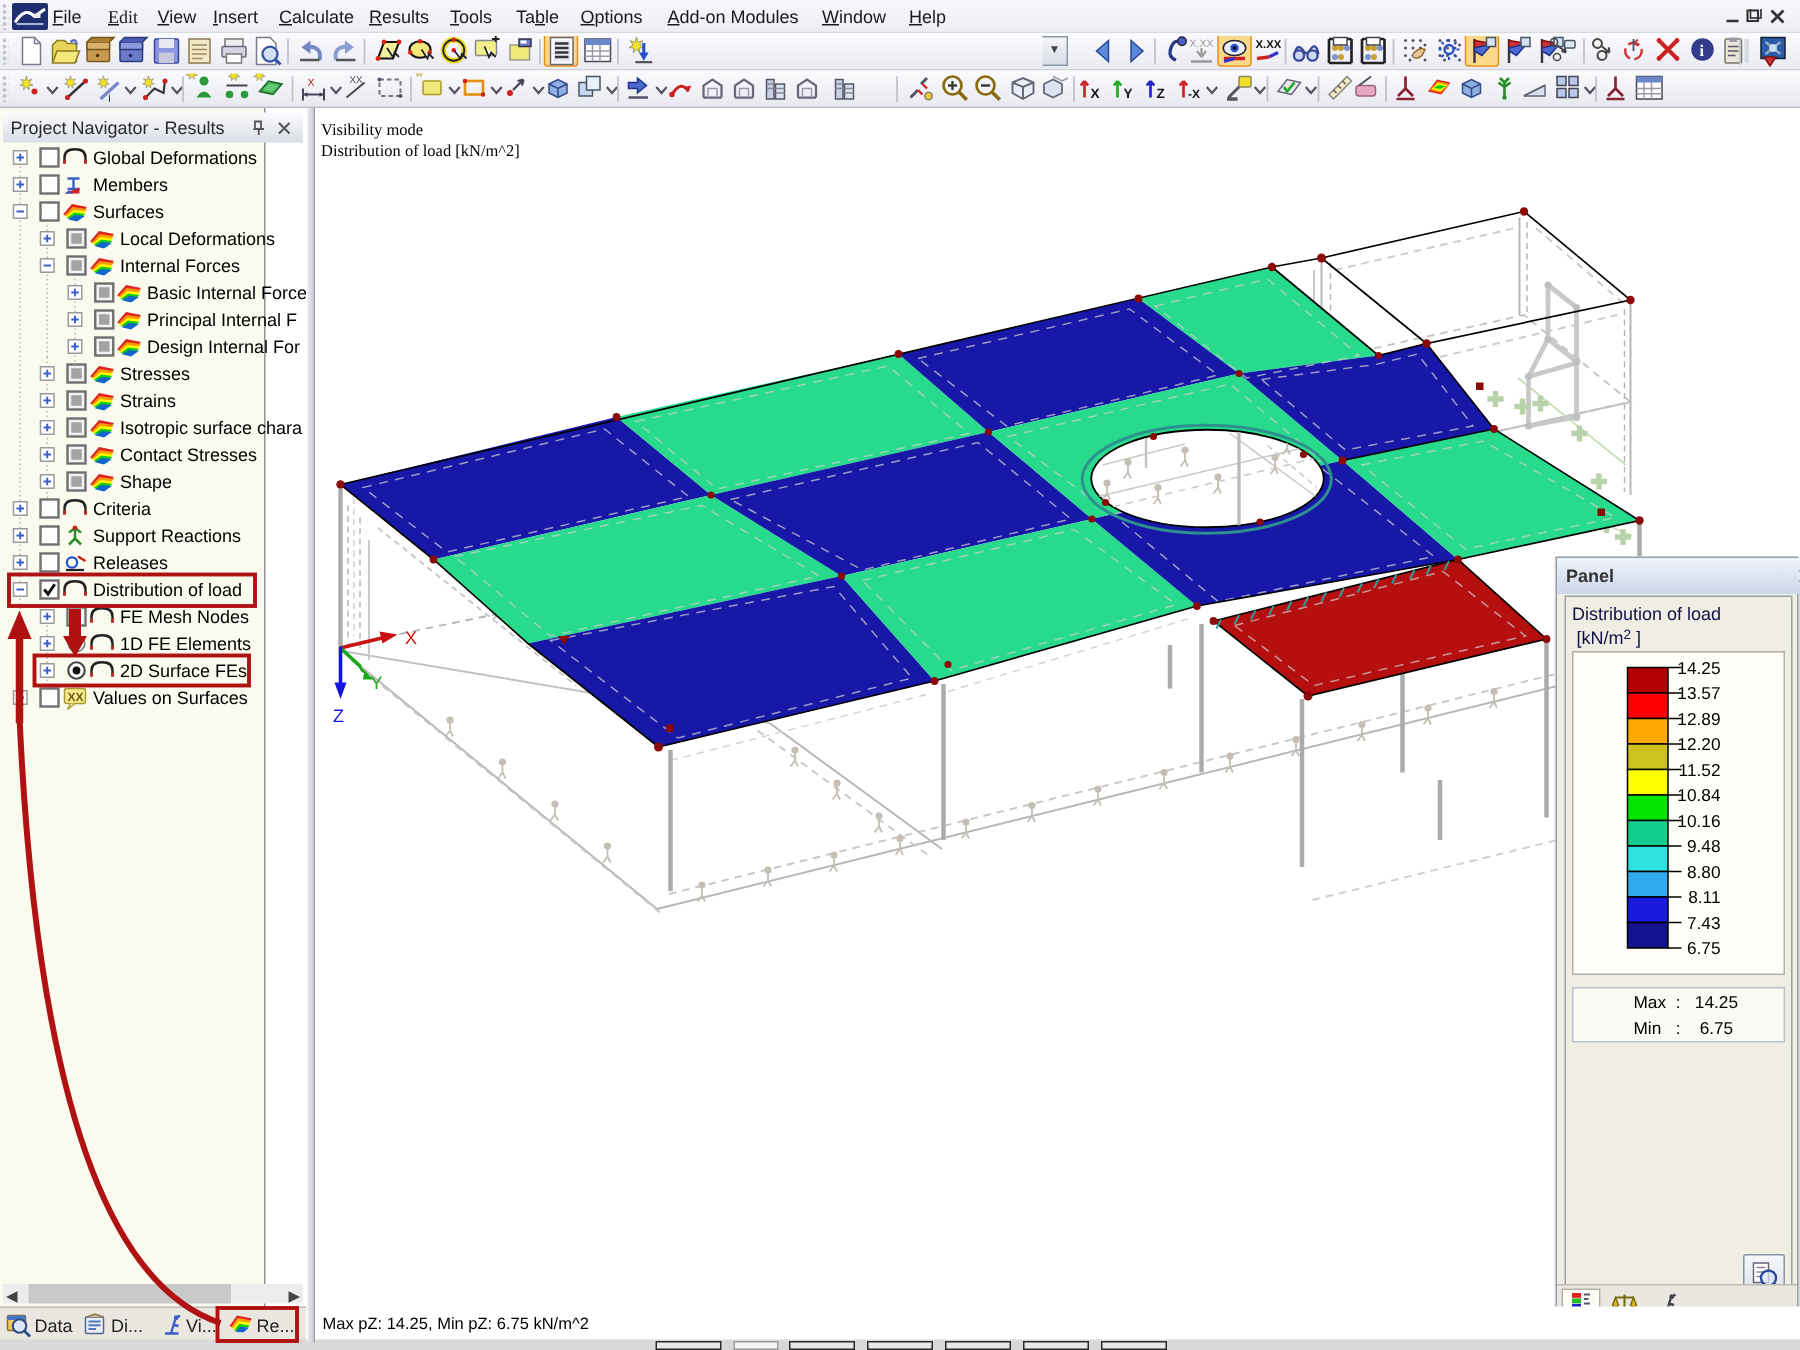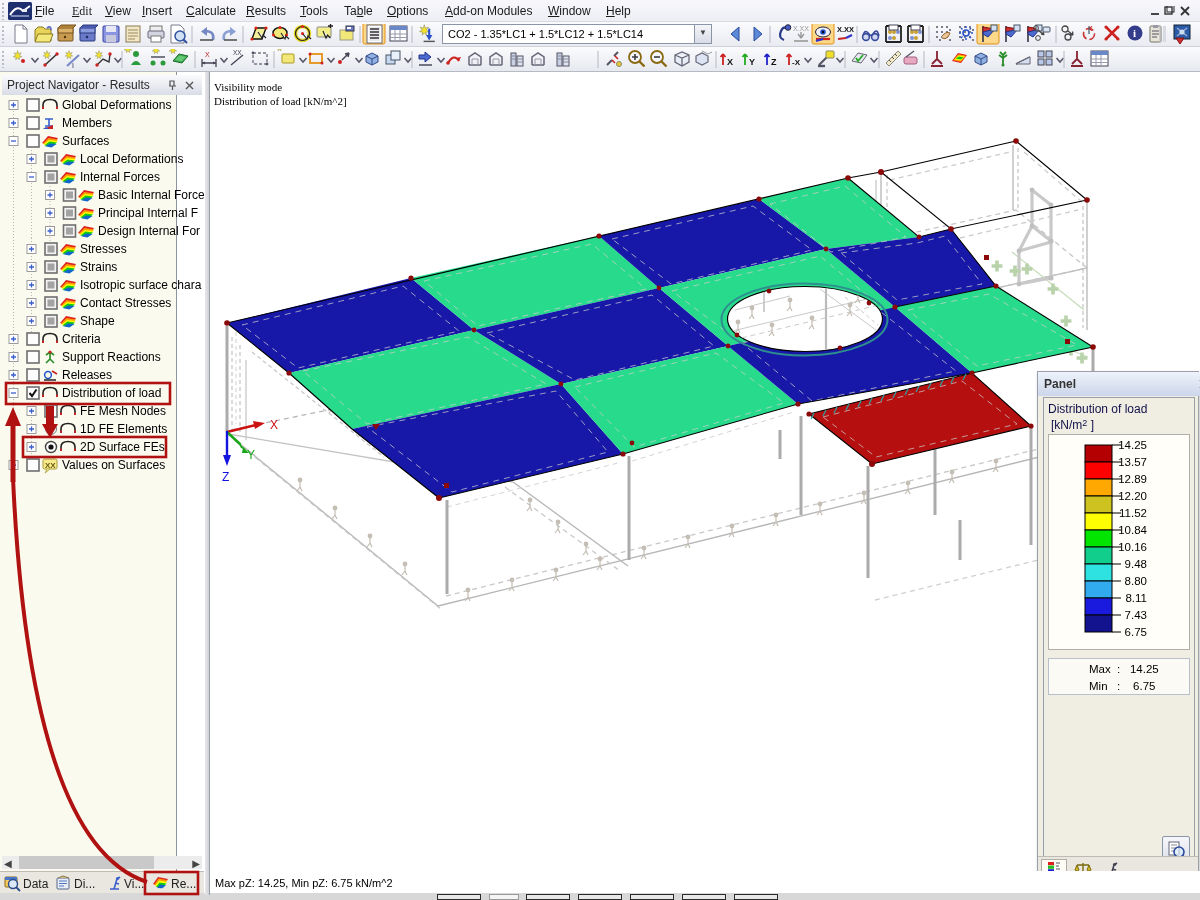--- a/index.html
+++ b/index.html
@@ -442,21 +442,20 @@
         <use href="#t-list"></use>
       </g>
     <use href="#t-table" x="379" y="0"></use>
     <use href="#t-sep" x="402" y="0"></use>
     <g transform="translate(408,0)">
         <use href="#t-star" transform="scale(.7)"></use>
         <use href="#t-arrdn" transform="translate(4,3) scale(.8)"></use>
       </g>
   </svg>
 
-  <div class="abs" style="left:442px;top:2px;width:253px;height:20px;background:#fff;border:1px solid #8a96a8;font-size:11px;color:#000;padding:3px 0 0 5px;">CO2 - 1.35*LC1 + 1.5*LC12 + 1.5*LC14</div>
   <div class="abs" style="left:695px;top:2px;width:17px;height:20px;background:linear-gradient(#f4f5f9,#d8dce6);border:1px solid #8a96a8;border-left:none;">
       <span style="position:absolute;left:4px;top:3px;font-size:8px;color:#444;">▼</span>
     </div>
   <svg class="abs" style="left:718px;top:2px" width="482" height="21" viewBox="0 0 482 21">
     <use href="#t-nav1" x="8" y="0"></use>
     <use href="#t-nav2" x="30" y="0"></use>
     <use href="#t-sep" x="52" y="0"></use>
     <g transform="translate(57,0)">
         <path d="M9,16 q-6,-2 -3,-9 q2,-5 7,-3" fill="none" stroke="#2a3a8a" stroke-width="2.2"></path>
         <circle cx="13" cy="3.5" r="2.8" fill="#4a5acA" stroke="#223"></circle>

